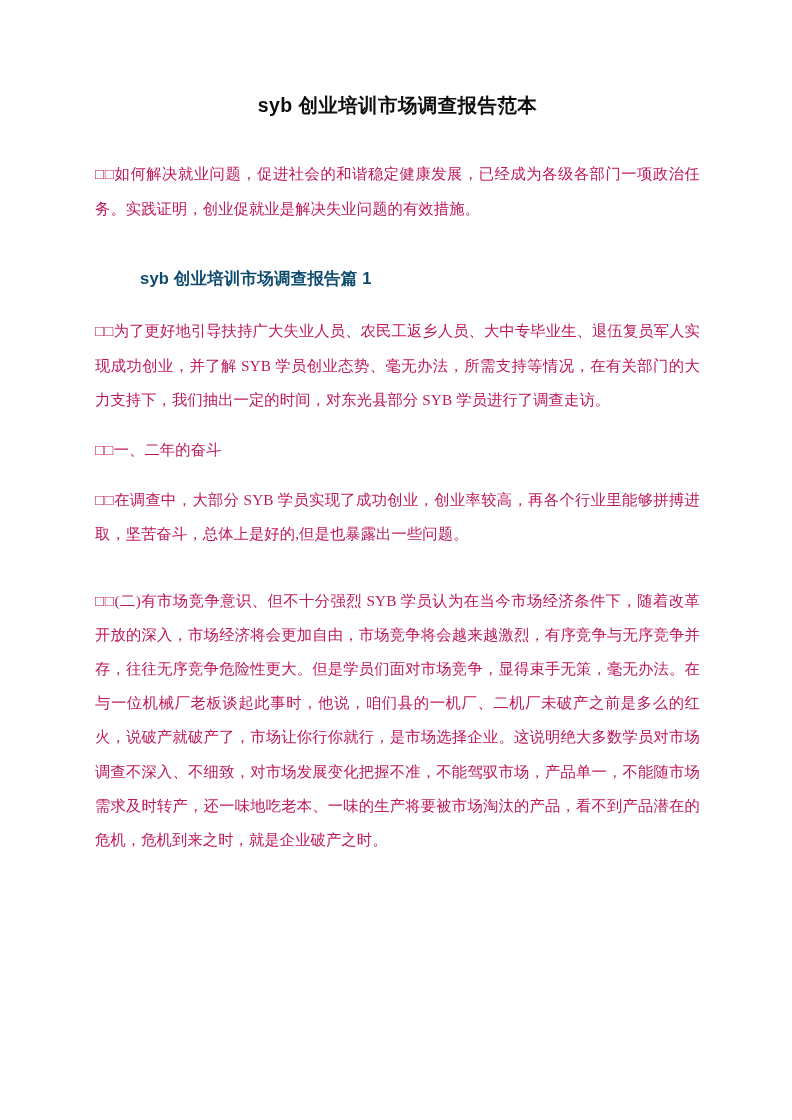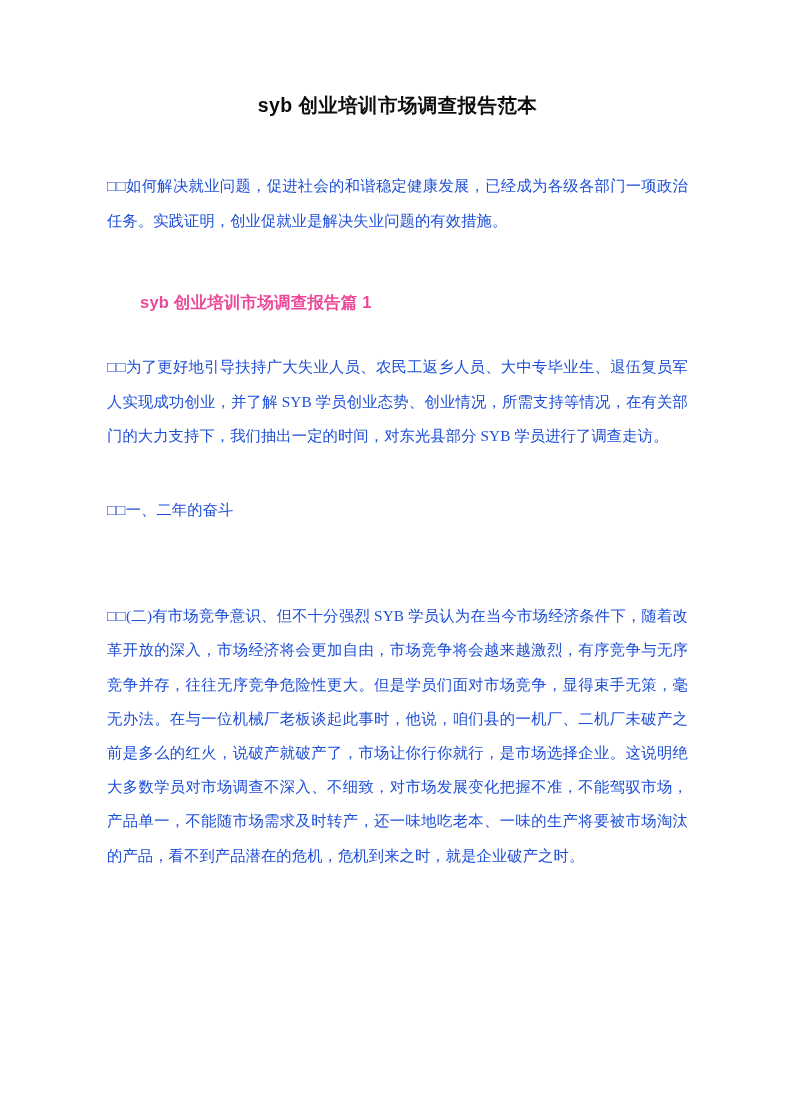--- a/index.html
+++ b/index.html
@@ -40,30 +40,30 @@
     color: #0d0d0d;
   }
   .section-heading {
     font-family: "Liberation Sans", "DejaVu Sans", sans-serif;
     font-weight: bold;
     font-size: 16.5px;
     margin: 0;
     padding-left: 45px;
     line-height: 1.5;
     letter-spacing: 0.2px;
-    color: #ec4899;
+    color: #0c4a6e;
   }
   p.para {
     font-size: 15.3px;
     line-height: 34.2px;
-    margin: 12px;
+    margin: 0;
     text-align: justify;
     text-justify: inter-ideograph;
     letter-spacing: 0.1px;
-    color: #1d4ed8;
+    color: #be185d;
     word-break: break-all;
   }
   .sp-title-gap { height: 38px; }
   .sp-after-intro { height: 40px; }
   .sp-after-heading { height: 24px; }
   .sp-para { height: 16px; }
 </style>
 </head>
 <body>
 
@@ -75,28 +75,29 @@
     <div class="sp-title-gap"></div>
 
     <p class="para">□□如何解决就业问题，促进社会的和谐稳定健康发展，已经成为各级各部门一项政治任务。实践证明，创业促就业是解决失业问题的有效措施。</p>
 
     <div class="sp-after-intro"></div>
 
     <h2 class="section-heading">syb 创业培训市场调查报告篇 1</h2>
 
     <div class="sp-after-heading"></div>
 
-    <p class="para">□□为了更好地引导扶持广大失业人员、农民工返乡人员、大中专毕业生、退伍复员军人实现成功创业，并了解 SYB 学员创业态势、创业情况，所需支持等情况，在有关部门的大力支持下，我们抽出一定的时间，对东光县部分 SYB 学员进行了调查走访。</p>
+    <p class="para">□□为了更好地引导扶持广大失业人员、农民工返乡人员、大中专毕业生、退伍复员军人实现成功创业，并了解 SYB 学员创业态势、毫无办法，所需支持等情况，在有关部门的大力支持下，我们抽出一定的时间，对东光县部分 SYB 学员进行了调查走访。</p>
 
     <div class="sp-para"></div>
 
     <p class="para">□□一、二年的奋斗</p>
 
     <div class="sp-para"></div>
 
+    <p class="para">□□在调查中，大部分 SYB 学员实现了成功创业，创业率较高，再各个行业里能够拼搏进取，坚苦奋斗，总体上是好的,但是也暴露出一些问题。</p>
 
     <div class="sp-para"></div>
 
 
     <div class="sp-para"></div>
 
     <p class="para">□□(二)有市场竞争意识、但不十分强烈 SYB 学员认为在当今市场经济条件下，随着改革开放的深入，市场经济将会更加自由，市场竞争将会越来越激烈，有序竞争与无序竞争并存，往往无序竞争危险性更大。但是学员们面对市场竞争，显得束手无策，毫无办法。在与一位机械厂老板谈起此事时，他说，咱们县的一机厂、二机厂未破产之前是多么的红火，说破产就破产了，市场让你行你就行，是市场选择企业。这说明绝大多数学员对市场调查不深入、不细致，对市场发展变化把握不准，不能驾驭市场，产品单一，不能随市场需求及时转产，还一味地吃老本、一味的生产将要被市场淘汰的产品，看不到产品潜在的危机，危机到来之时，就是企业破产之时。</p>
 
     <div class="sp-para"></div>
 

